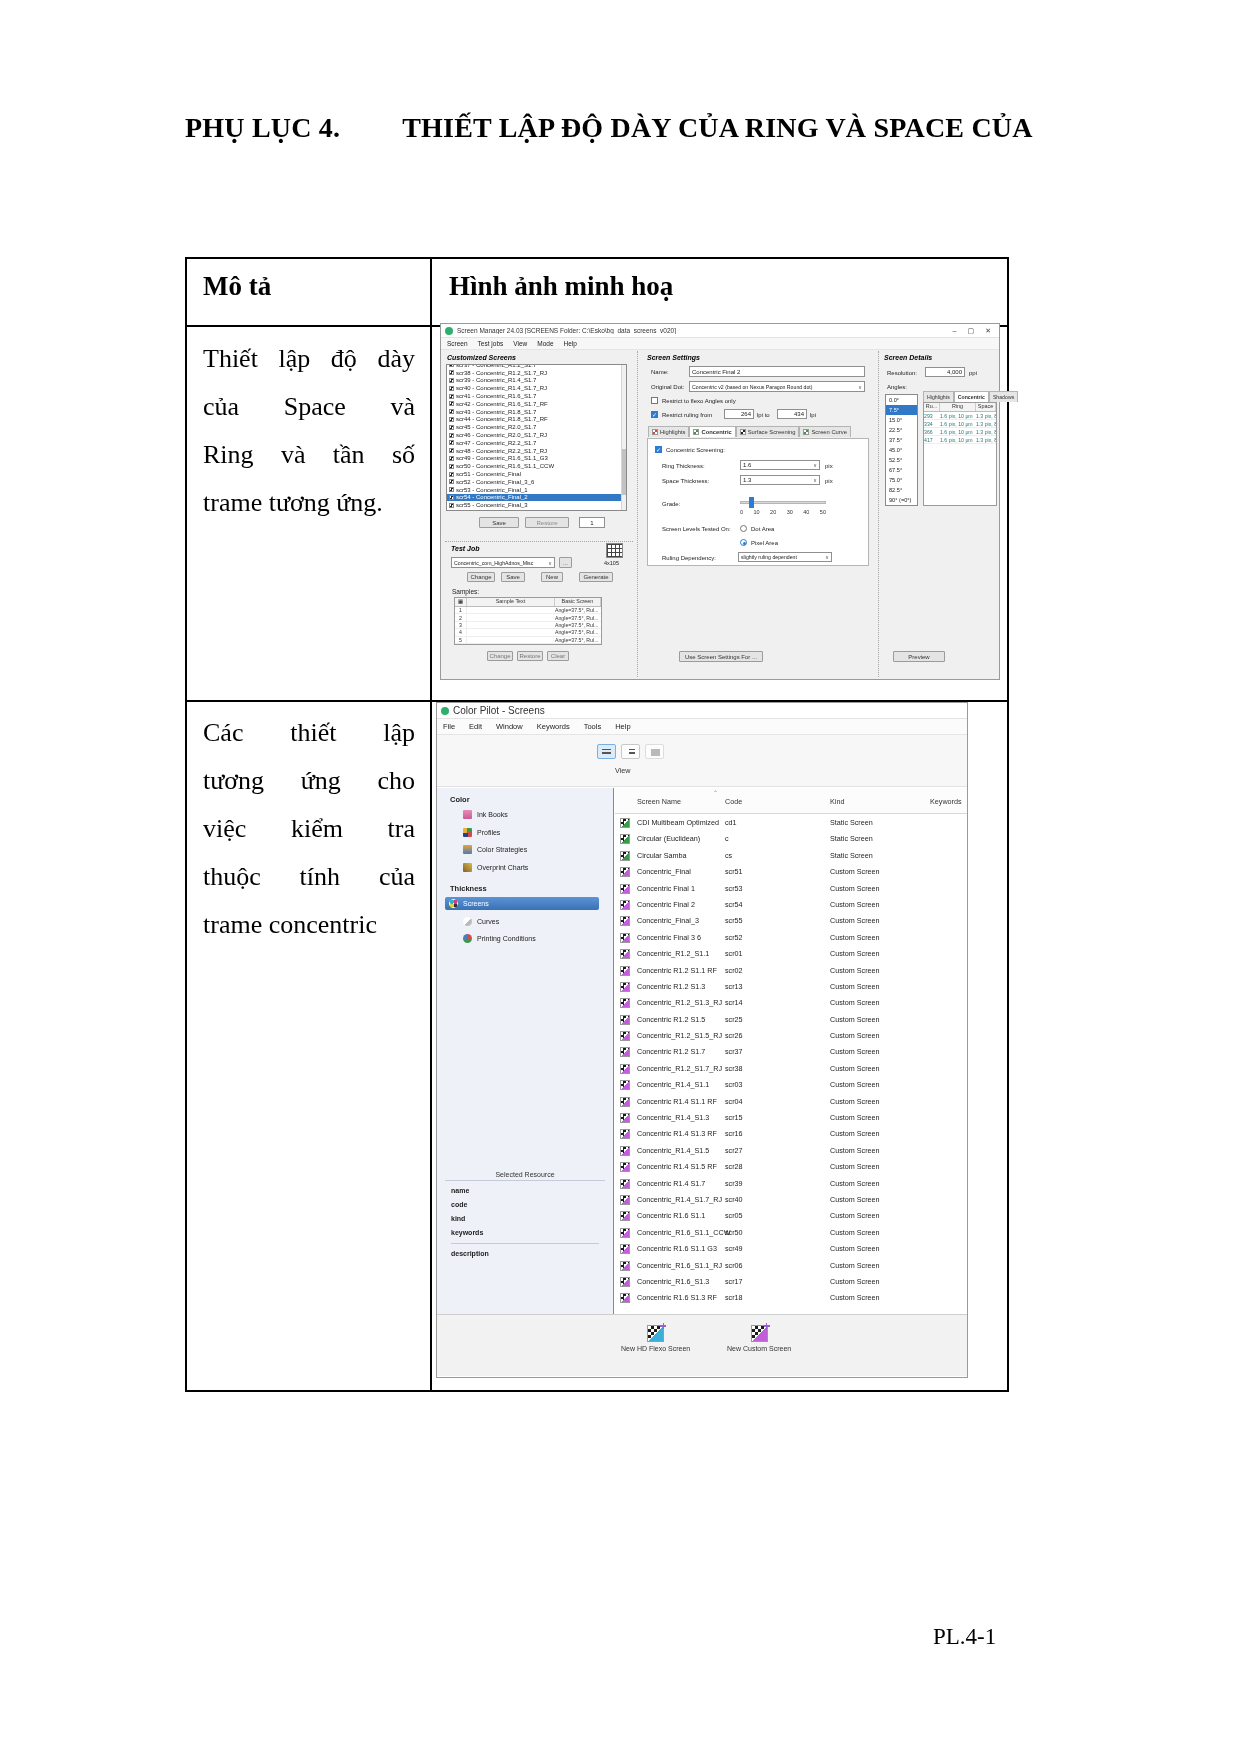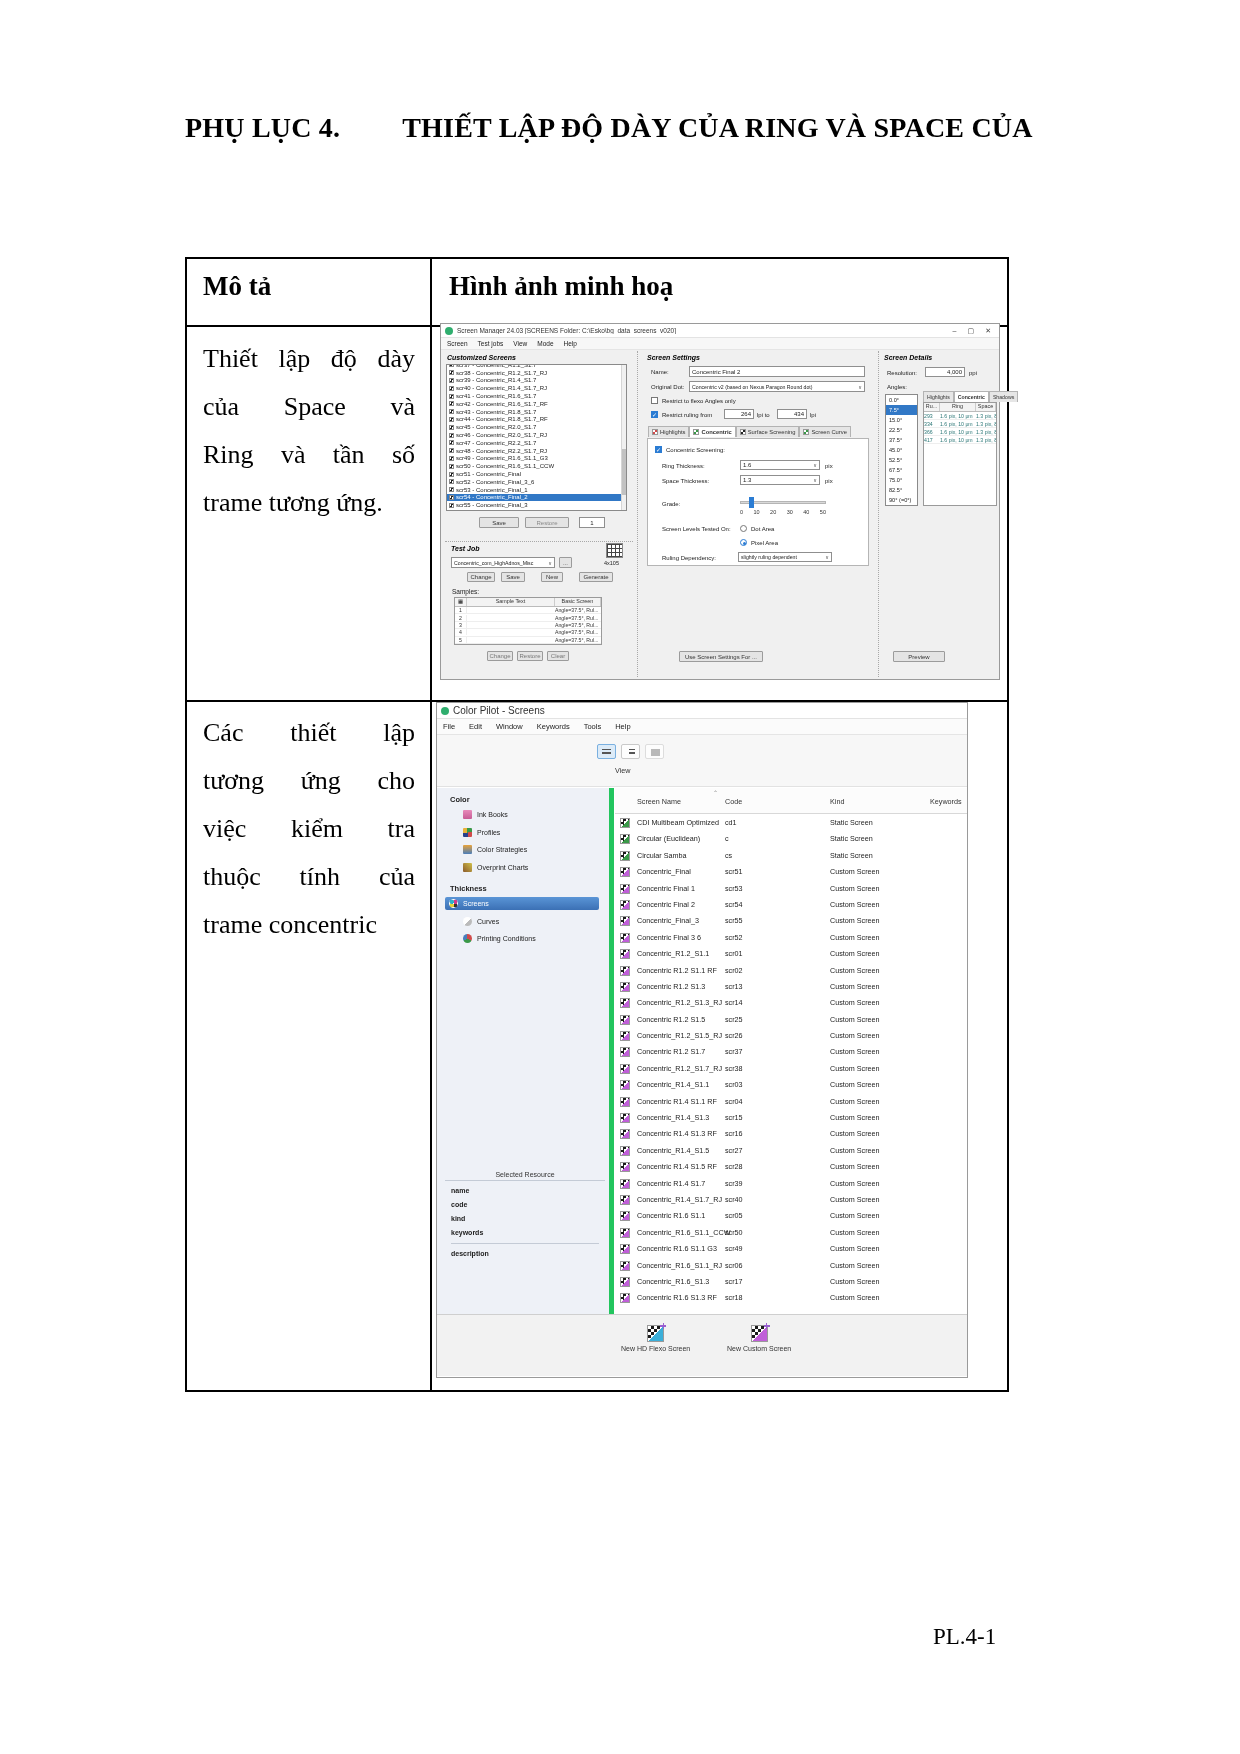--- a/index.html
+++ b/index.html
@@ -59,21 +59,21 @@
   .slider-track{position:absolute;height:3px;background:#d9d9d9;border:1px solid #b5b5b5;}
   .slider-thumb{position:absolute;width:5px;height:11px;background:#2b7cd3;top:-5px;}
   .ticks{position:absolute;display:flex;justify-content:space-between;font-size:5.5px;color:#333;}
   .smtable{position:absolute;background:#fff;border:1px solid #9a9a9a;font-size:5.2px;color:#333;}
   .smtable .hd{display:flex;background:#f3f3f3;border-bottom:1px solid #bbb;font-size:5.4px;}
   .smtable .hd span{border-right:1px solid #ccc;text-align:center;overflow:hidden;white-space:nowrap;}
   .smtable .rw{display:flex;border-bottom:.5px solid #eee;height:7.4px;align-items:center;white-space:nowrap;}
   .teal{color:#2a7676;}
 
   
-  .cp-sidebar{position:absolute;background:#eef1f7;border-right:5px solid #22c55e;}
+  .cp-sidebar{position:absolute;background:#eef1f7;border-right:1px solid #22c55e;}
   .cp-group{font-size:7.5px;font-weight:bold;color:#222;}
   .cp-item{position:absolute;display:flex;align-items:center;gap:5px;font-size:7px;color:#222;white-space:nowrap;}
   .cp-item.sel{background:linear-gradient(#5a95d6,#3b70b5);color:#fff;border-radius:2px;padding:2px 4px;}
   .sq{width:9px;height:9px;flex:0 0 auto;border-radius:1px;}
   .cp-head{font-size:7.2px;color:#333;white-space:nowrap;}
   .cp-row{position:relative;height:16.4px;font-size:7.2px;color:#222;white-space:nowrap;}
   .cp-row .nm{position:absolute;left:22px;top:3px;}
   .cp-row .cd{position:absolute;left:110px;top:3px;}
   .cp-row .kd{position:absolute;left:215px;top:3px;}
   .cpick{position:absolute;left:5px;top:3px;width:10px;height:10px;border:.5px solid #999;

